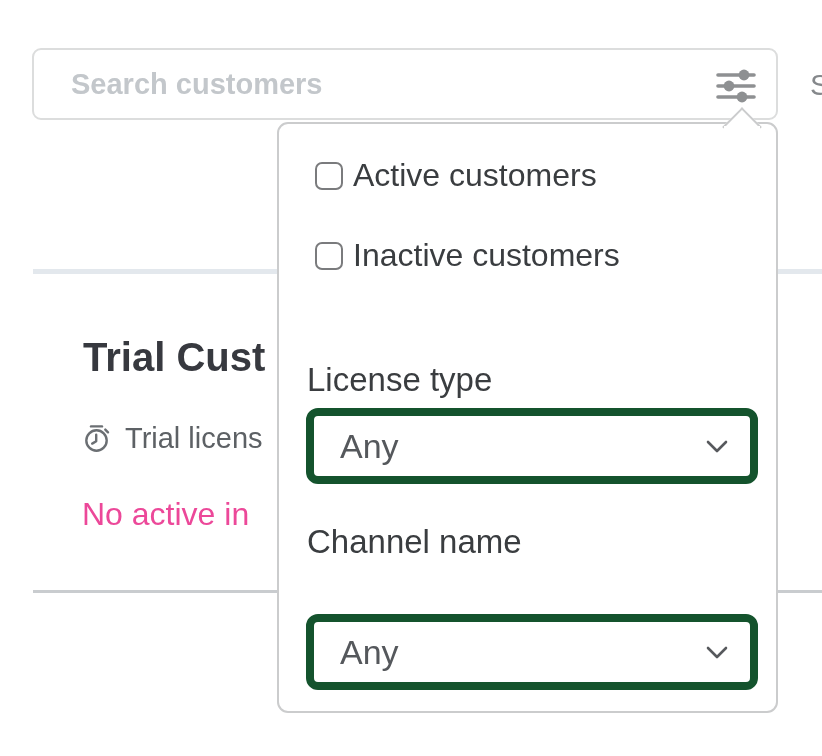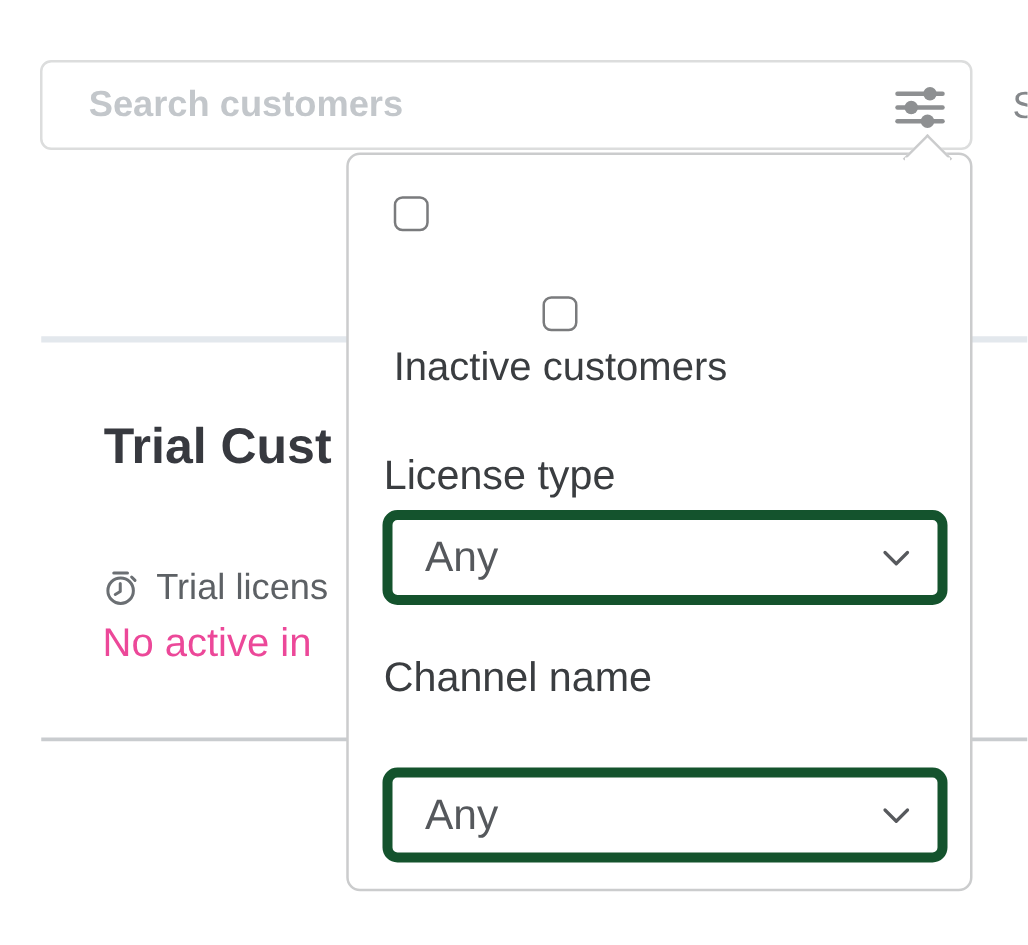--- a/index.html
+++ b/index.html
@@ -23,36 +23,36 @@
   .sort-hint { position:absolute; left:810px; top:68px; font-size:30px; color:#85888b;
                white-space:nowrap; }
 
   
   .divider-a { position:absolute; left:33px; top:269px; right:0; height:5px; background:#e3e8ed; }
   .divider-b { position:absolute; left:33px; top:590px; right:0; height:3px; background:#c9cccf; }
 
   .card-title { position:absolute; left:83px; top:334px; font-size:40px; font-weight:700;
                 color:#37393f; white-space:nowrap; line-height:1.15; }
   .card-license { position:absolute; left:81px; top:422px; display:flex; align-items:center;
-                  gap:13px; font-size:29px; color:#5d6165; white-space:nowrap;margin-top:32px; }
+                  gap:13px; font-size:29px; color:#5d6165; white-space:nowrap; }
   .card-installs { position:absolute; left:82px; top:496px; font-size:32px; color:#ec4899;
                    white-space:nowrap; }
 
   
   .panel { position:absolute; left:277px; top:122px; width:501px; height:591px;
            background:#ffffff; border:2px solid #cbcccd; border-radius:11px; }
   .panel-caret { position:absolute; left:449px; top:-11px; width:28px; height:28px;
                  background:#ffffff; border-left:2px solid #cbcccd; border-top:2px solid #cbcccd;
                  transform:rotate(45deg); }
   .panel-caret-fill { position:absolute; left:445px; top:2px; width:36px; height:18px; background:#fff; }
 
   .chk-row { position:absolute; left:36px; display:flex; align-items:center; gap:10px;
              cursor:pointer; }
   .chk-row-1 { top:33px; }
-  .chk-row-2 { top:113px;flex-direction:column; }
+  .chk-row-2 { top:113px; }
   .chk-box { appearance:none; -webkit-appearance:none; width:28px; height:28px;
              border:2px solid #7a7b7d; border-radius:7px; background:#fff; margin:0;
              cursor:pointer; flex:none; }
   .chk-label { font-size:32px; color:#3a3d40; white-space:nowrap; }
 
   .field-label { position:absolute; left:28px; font-size:33px; color:#3a3d40; white-space:nowrap; }
   .field-label-1 { top:205px;margin-top:32px; }
   .field-label-2 { top:399px; }
 
   .select { position:absolute; left:27px; width:452px; height:76px;
@@ -104,20 +104,21 @@
   </div>
 
   <div class="sort-hint">S</div>
 
   <div class="panel">
     <div class="panel-caret"></div>
     <div class="panel-caret-fill"></div>
 
     <label class="chk-row chk-row-1">
       <input type="checkbox" class="chk-box" style="">
+      <span class="chk-label">Active customers</span>
     </label>
 
     <label class="chk-row chk-row-2">
       <input type="checkbox" class="chk-box" style="">
       <span class="chk-label">Inactive customers</span>
     </label>
 
     <div class="field-label field-label-1">License type</div>
 
     <div class="select select-1">

